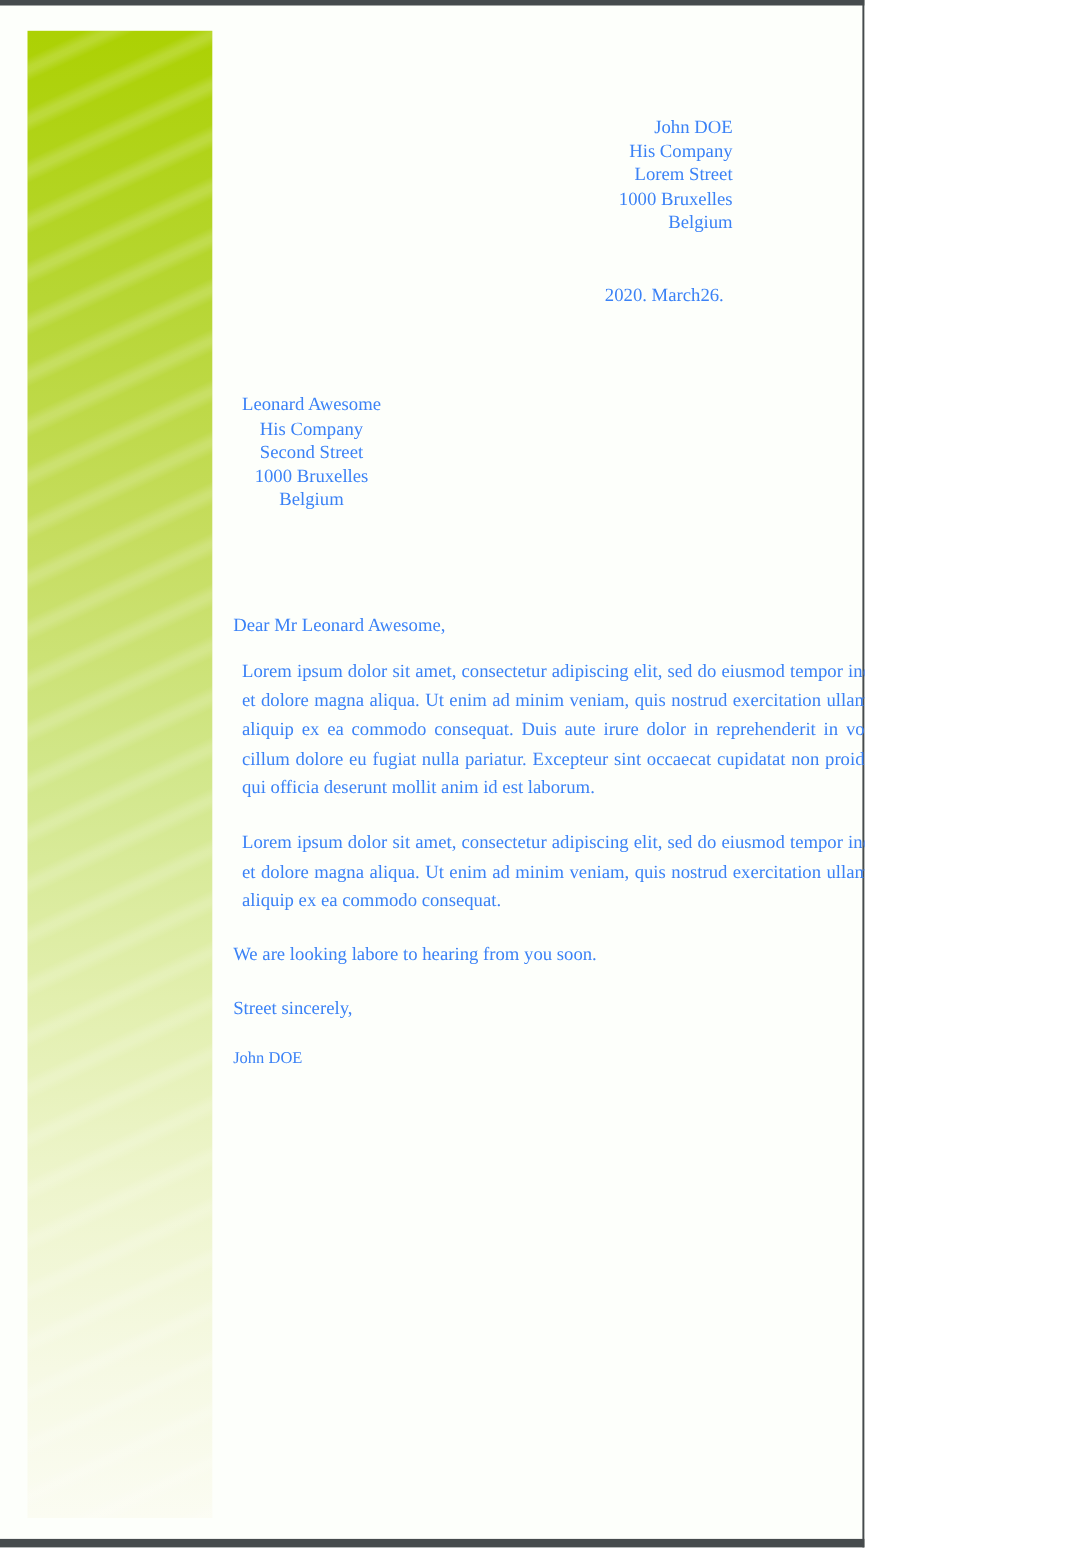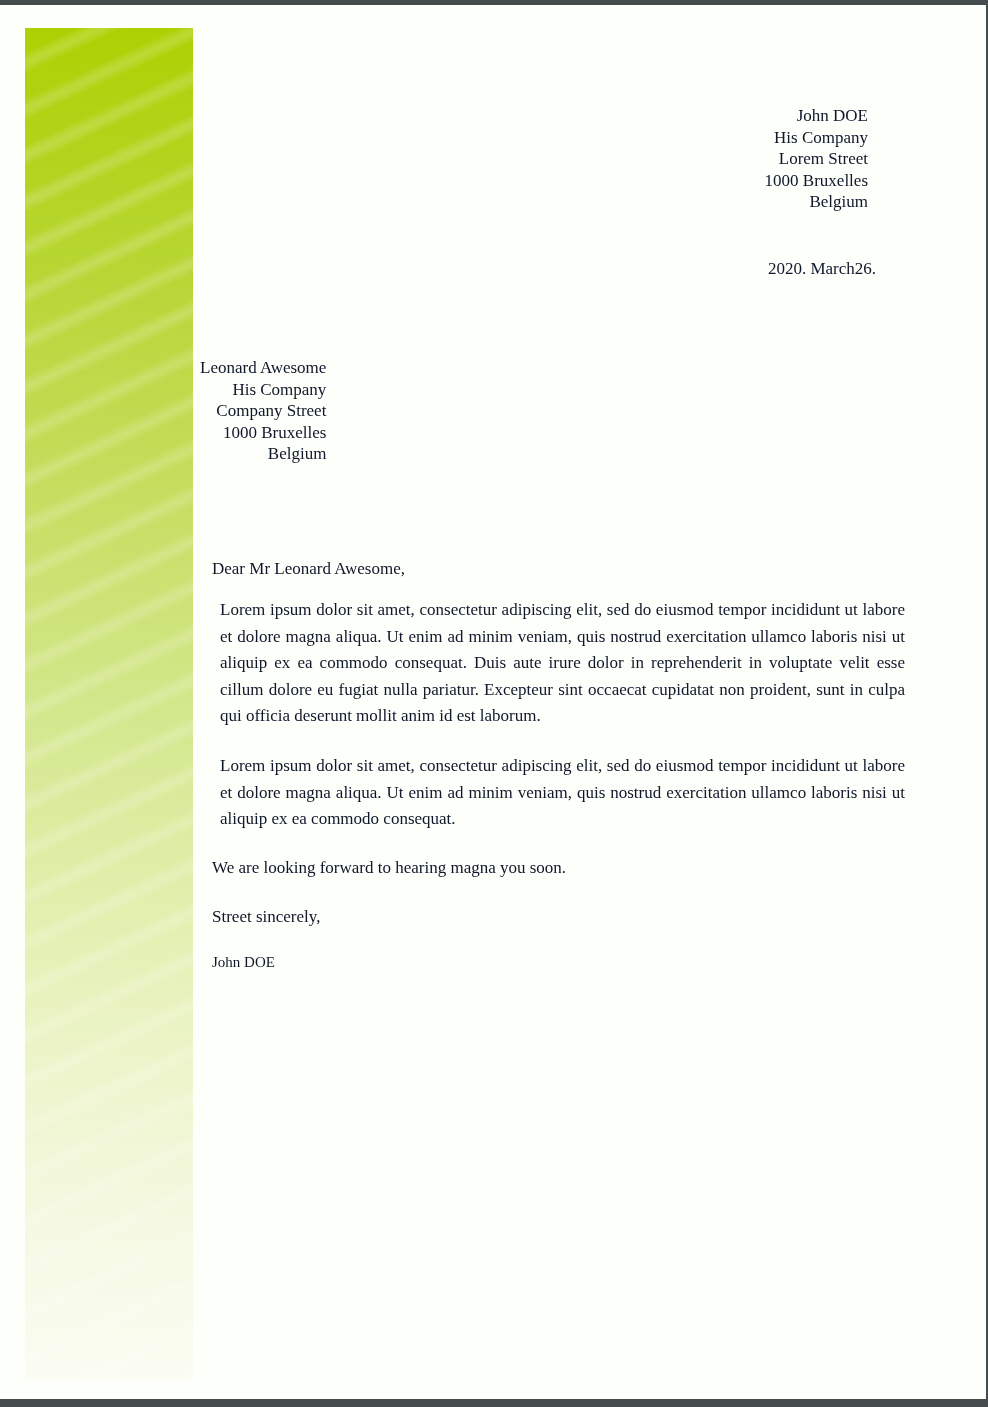--- a/index.html
+++ b/index.html
@@ -1,23 +1,23 @@
 <!DOCTYPE html>
 <html><head>
 <meta charset="utf-8">
 <style>
   html, body { margin: 0; padding: 0; background: #ffffff; }
   .page {
     position: relative;
-    width: 988px;
+    width: 786px;
     height: 1407px;
     background: #fdfffb;
     overflow: hidden;
     font-family: "Liberation Serif", serif;
-    color: #0f172a;
+    color: #3b82f6;
     box-sizing: border-box;
   }
   .frame-top {
     position: absolute; top: 0; left: 0; right: 0; height: 5px;
     background: #464b4d;
   }
   .frame-bottom {
     position: absolute; bottom: 0; left: 0; right: 0; height: 8px;
     background: #464b4d;
   }
@@ -45,26 +45,26 @@
         #eef5cd 78%,
         #f6f9e4 90%,
         #fbfcf2 100%);
   }
   .txt { font-size: 17px; }
   .sender-block {
     position: absolute; top: 105px; right: 120px;
     text-align: right; line-height: 21.5px;
   }
   .date-line {
-    position: absolute; top: 258px; right: 112px;
+    position: absolute; top: 258px; right: 128px;
     text-align: center; line-height: 21.5px;
   }
   .recipient-block {
-    position: absolute; top: 357px; left: 200px;
-    text-align: right; line-height: 21.5px;
+    position: absolute; top: 357px; left: 220px;
+    text-align: center; line-height: 21.5px;
   }
   .salutation {
     position: absolute; top: 556px; left: 212px;
     line-height: 26.5px;
   }
   .paragraph {
     position: absolute; left: 220px; width: 685px;
     line-height: 26.5px; text-align: justify;
   }
   .p1 { top: 597px; }
@@ -97,30 +97,30 @@
     <div>Lorem Street</div>
     <div>1000 Bruxelles</div>
     <div>Belgium</div>
   </div>
 
   <div class="date-line txt">2020. March26.</div>
 
   <div class="recipient-block txt">
     <div>Leonard Awesome</div>
     <div>His Company</div>
-    <div>Company Street</div>
+    <div>Second Street</div>
     <div>1000 Bruxelles</div>
     <div>Belgium</div>
   </div>
 
   <div class="salutation txt">Dear Mr Leonard Awesome,</div>
 
   <div class="paragraph p1 txt">Lorem ipsum dolor sit amet, consectetur adipiscing elit, sed do eiusmod tempor incididunt ut labore et dolore magna aliqua. Ut enim ad minim veniam, quis nostrud exercitation ullamco laboris nisi ut aliquip ex ea commodo consequat. Duis aute irure dolor in reprehenderit in voluptate velit esse cillum dolore eu fugiat nulla pariatur. Excepteur sint occaecat cupidatat non proident, sunt in culpa qui officia deserunt mollit anim id est laborum.</div>
 
   <div class="paragraph p2 txt">Lorem ipsum dolor sit amet, consectetur adipiscing elit, sed do eiusmod tempor incididunt ut labore et dolore magna aliqua. Ut enim ad minim veniam, quis nostrud exercitation ullamco laboris nisi ut aliquip ex ea commodo consequat.</div>
 
-  <div class="closing-line txt">We are looking forward to hearing magna you soon.</div>
+  <div class="closing-line txt">We are looking labore to hearing from you soon.</div>
 
   <div class="valediction txt">Street sincerely,</div>
 
   <div class="signature">John DOE</div>
 
 </div>
 
 </body></html>

